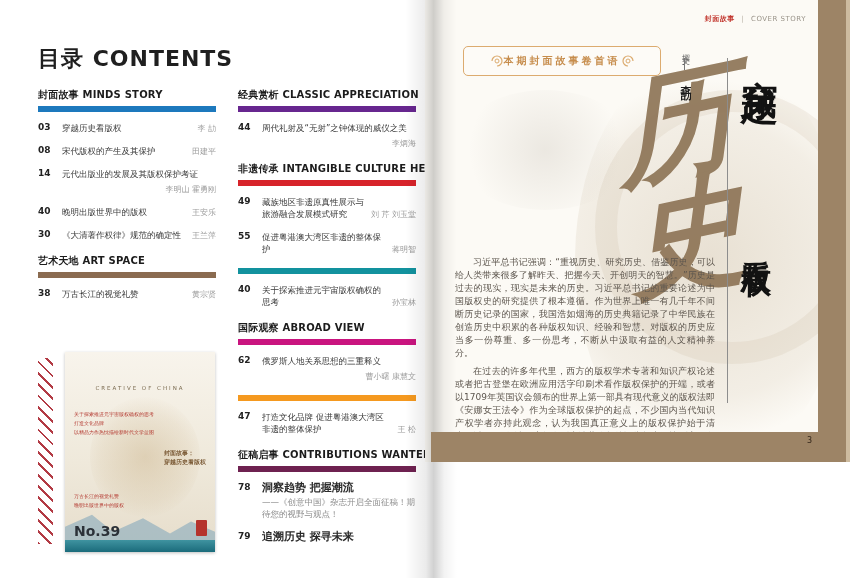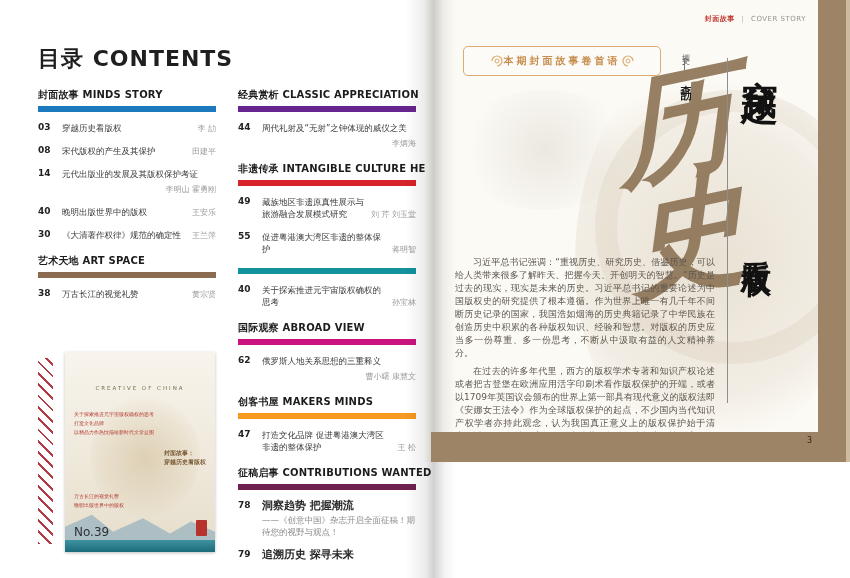--- a/index.html
+++ b/index.html
@@ -33,21 +33,21 @@
     box-shadow:0 1px 3px rgba(0,0,0,.25);}
   .cover-dragon{position:absolute;left:25px;top:45px;width:110px;height:120px;border-radius:50%;
     background:radial-gradient(circle,rgba(190,160,110,.35) 0%,rgba(190,160,110,.12) 55%,transparent 75%);}
   .cover-masthead{position:absolute;left:0;top:8px;width:100%;text-align:center;
     font-size:20px;font-weight:bold;color:#8a6a3e;letter-spacing:3px;}
   .cover-masthead-en{position:absolute;left:0;top:33px;width:100%;text-align:center;
     font-size:5.5px;letter-spacing:2px;color:#7b6c52;}
   .cover-blurbs-top{position:absolute;left:9px;top:58px;font-size:5px;color:#b43a31;line-height:9px;}
   .cover-feature{position:absolute;right:9px;top:96px;font-size:6px;font-weight:bold;color:#7c5c38;line-height:9px;text-align:left;}
   .cover-blurbs-bottom{position:absolute;left:9px;bottom:42px;font-size:5px;color:#b43a31;line-height:9px;}
-  .cover-issue{position:absolute;left:9px;bottom:13px;font-size:12px;font-weight:normal;color:#2b3138;}
+  .cover-issue{position:absolute;left:9px;bottom:13px;font-size:14px;font-weight:bold;color:#2b3138;}
   .cover-mtn1{position:absolute;left:0;bottom:10px;width:150px;height:34px;background:#9db6c0;opacity:.8;
     clip-path:polygon(0 100%,0 55%,18% 20%,32% 70%,52% 30%,70% 75%,84% 40%,100% 70%,100% 100%);}
   .cover-band{position:absolute;left:0;bottom:0;width:150px;height:12px;
     background:linear-gradient(180deg,#3f93a0,#1b6b7b);}
   .cover-seal{position:absolute;right:8px;bottom:16px;width:11px;height:16px;background:#b5332c;border-radius:1px;}
   
   .spine{position:absolute;left:405px;top:0;width:52px;height:578px;
     background:linear-gradient(90deg,rgba(0,0,0,0) 0%,rgba(0,0,0,.08) 40%,rgba(0,0,0,.18) 55%,rgba(0,0,0,.05) 75%,rgba(0,0,0,0) 100%);
     z-index:5;pointer-events:none;}
   
@@ -194,21 +194,20 @@
             <div class="toc-bar" style="background: rgb(201, 20, 127);"></div>
             <div class="toc-item">
               <span class="toc-num">62</span>
               <div class="toc-body">
                 <div class="toc-title">俄罗斯人地关系思想的三重释义</div>
                 <div class="toc-author newline">曹小曙 康慧文</div>
               </div>
             </div>
           </div>
           <div class="toc-section">
-            <div class="toc-section-title">创客书屋 MAKERS MINDS</div>
             <div class="toc-bar" style="background: rgb(245, 153, 31);"></div>
             <div class="toc-item">
               <span class="toc-num">47</span>
               <div class="toc-body inline">
                 <span class="toc-title">打造文化品牌 促进粤港澳大湾区非遗的整体保护</span>
                 <span class="toc-author">王 松</span>
               </div>
             </div>
           </div>
           <div class="toc-section">

